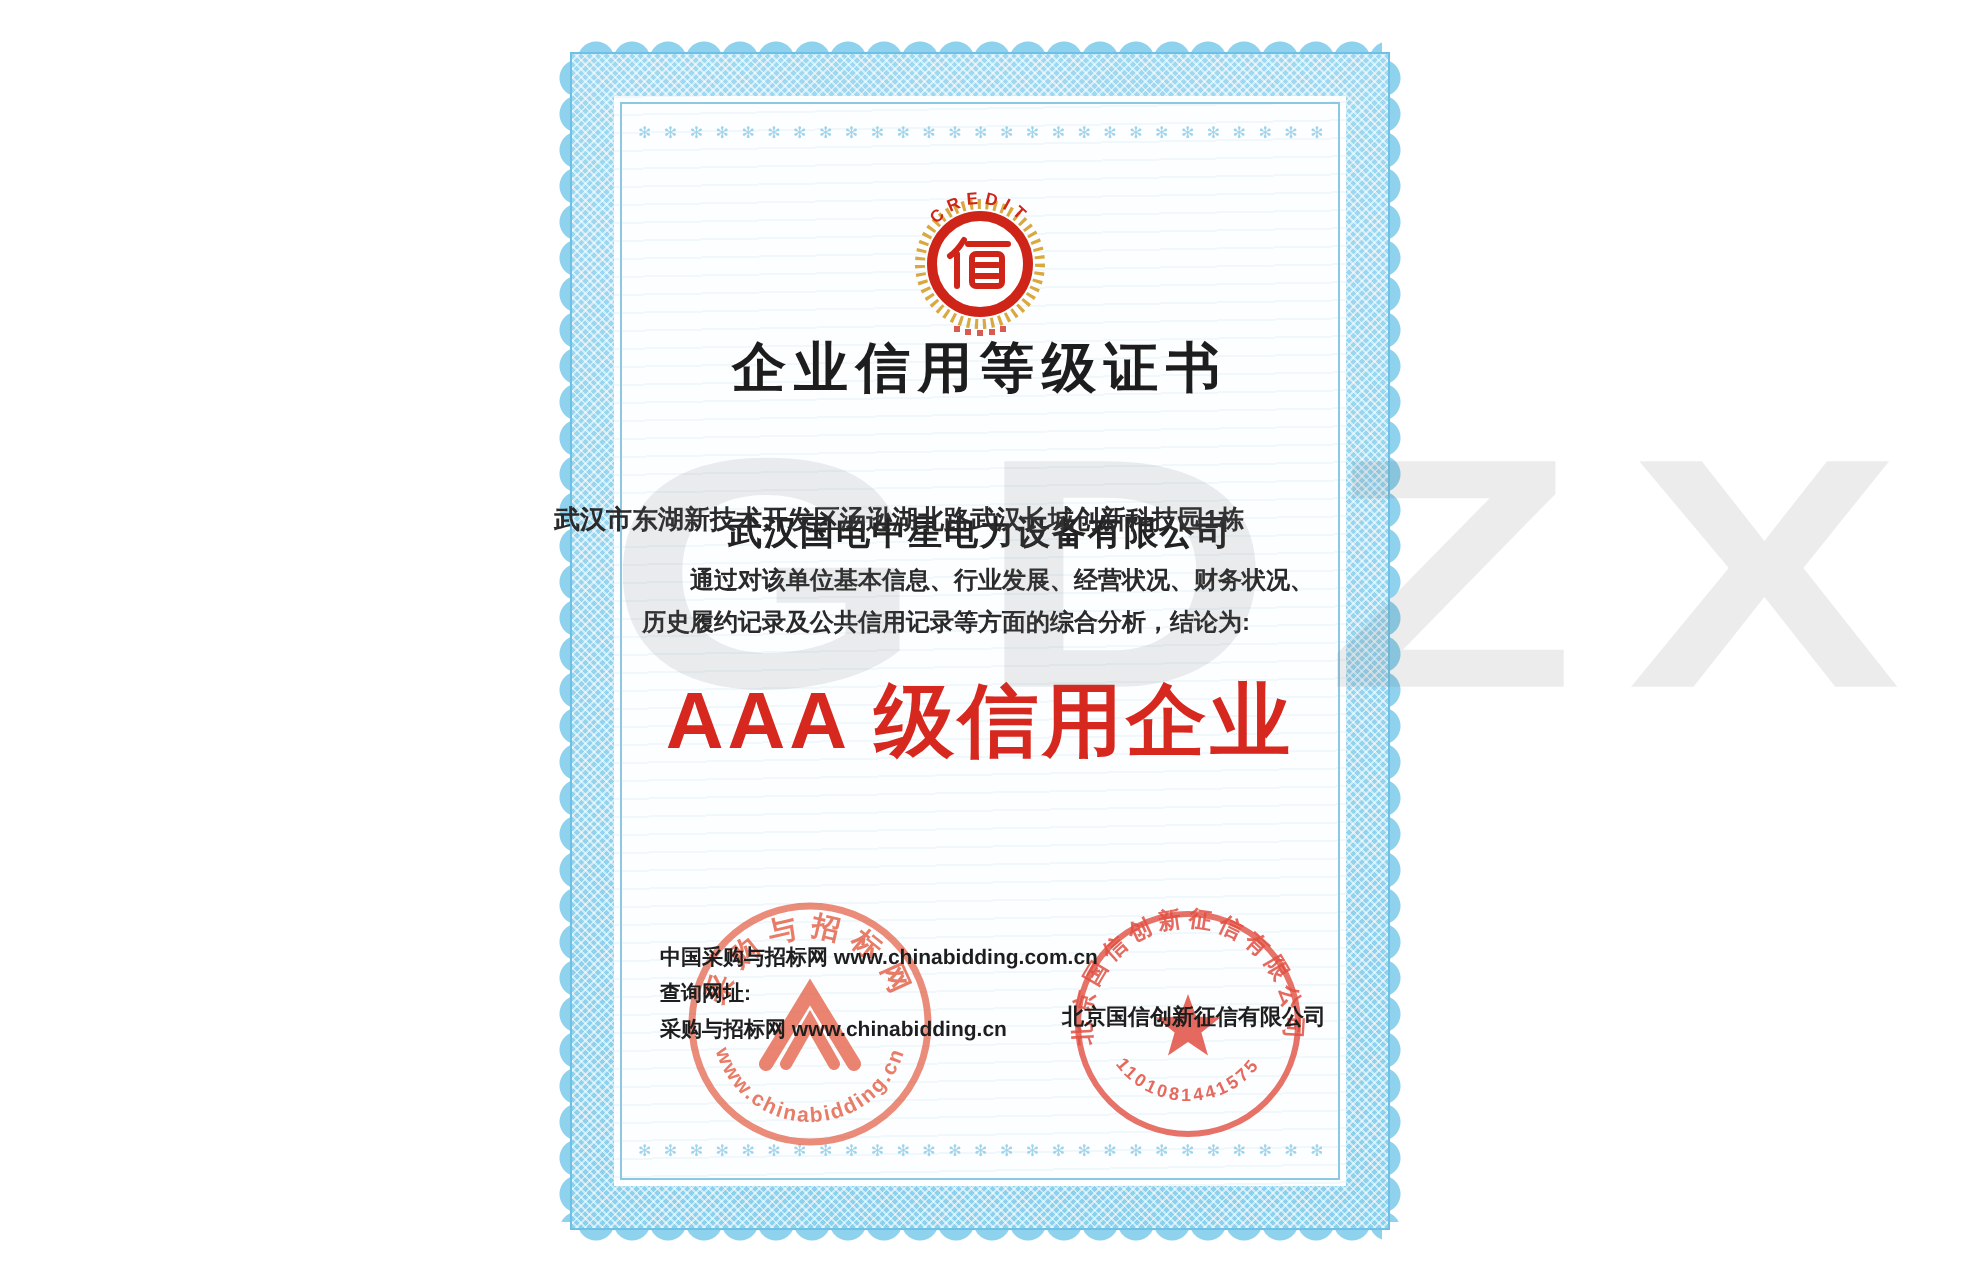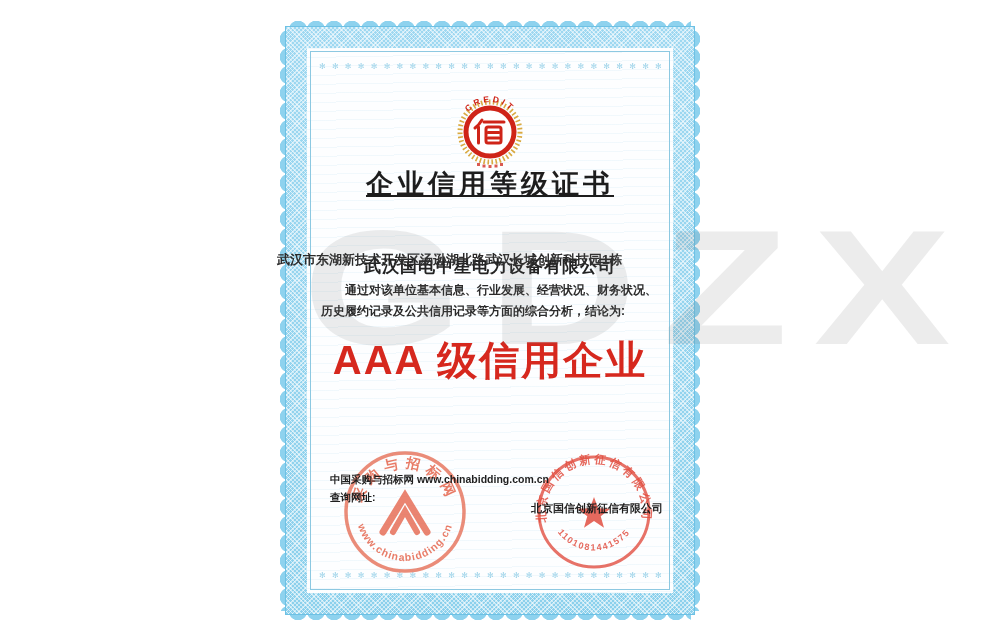--- a/index.html
+++ b/index.html
@@ -51,21 +51,21 @@
   }
   .stars-top{top:44px;}
   .stars-bottom{top:553px;}
 
   
   .emblem{position:absolute;left:50%;top:62px;margin-left:-42px;}
 
   
   .title{
     position:absolute;left:0;right:0;top:148px;text-align:center;
-    font-size:27px;font-weight:700;color:#1d1d1d;letter-spacing:4px;text-decoration:underline;
+    font-size:27px;font-weight:700;color:#1d1d1d;letter-spacing:4px;
   }
   .company{
     position:absolute;left:0;right:0;top:201px;text-align:center;
     font-size:17px;font-weight:700;color:#222;letter-spacing:1px;margin-top:36px;
   }
   .address{
     position:absolute;left:0;right:0;top:233px;text-align:left;
     font-size:13px;font-weight:600;color:#2a2a2a;
   }
   .body-text{
@@ -192,20 +192,21 @@
       </text>
       <text font-size="9" font-weight="700" fill="rgba(222,60,45,.85)" letter-spacing="1.5">
         <textPath href="#rsCode" startOffset="50%" text-anchor="middle">1101081441575</textPath>
       </text>
       <polygon points="60,45 64.1,56.3 76.2,56.7 66.7,64.2 70,75.8 60,69 50,75.8 53.3,64.2 43.8,56.7 55.9,56.3" fill="rgba(222,60,45,.85)"></polygon>
     </svg>
 
     <div class="query">
       <div>中国采购与招标网 www.chinabidding.com.cn</div>
       <div>查询网址:</div>
+      <div>采购与招标网 www.chinabidding.cn</div>
     </div>
 
     <div class="issuer">北京国信创新征信有限公司</div>
   </div>
 
   <div class="wm wm-letters">GDZX</div>
 
 </div>
 
 </body></html>

